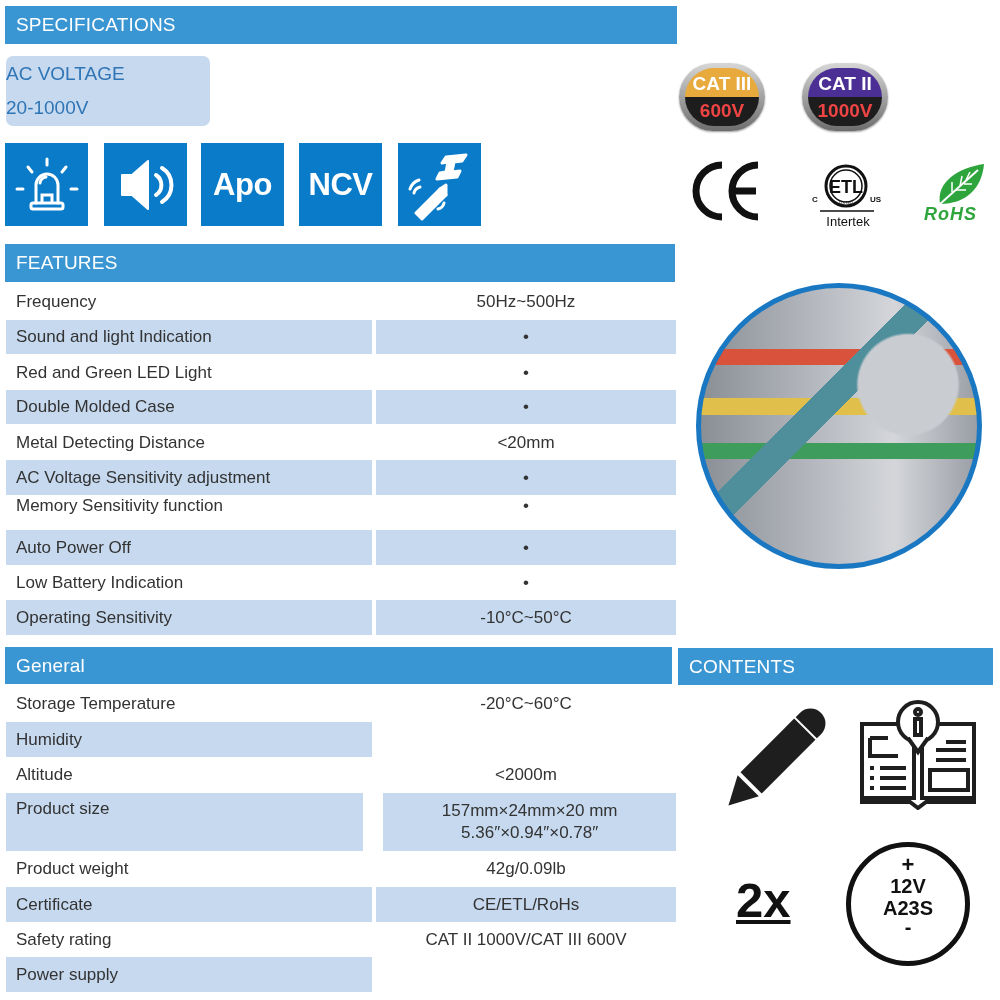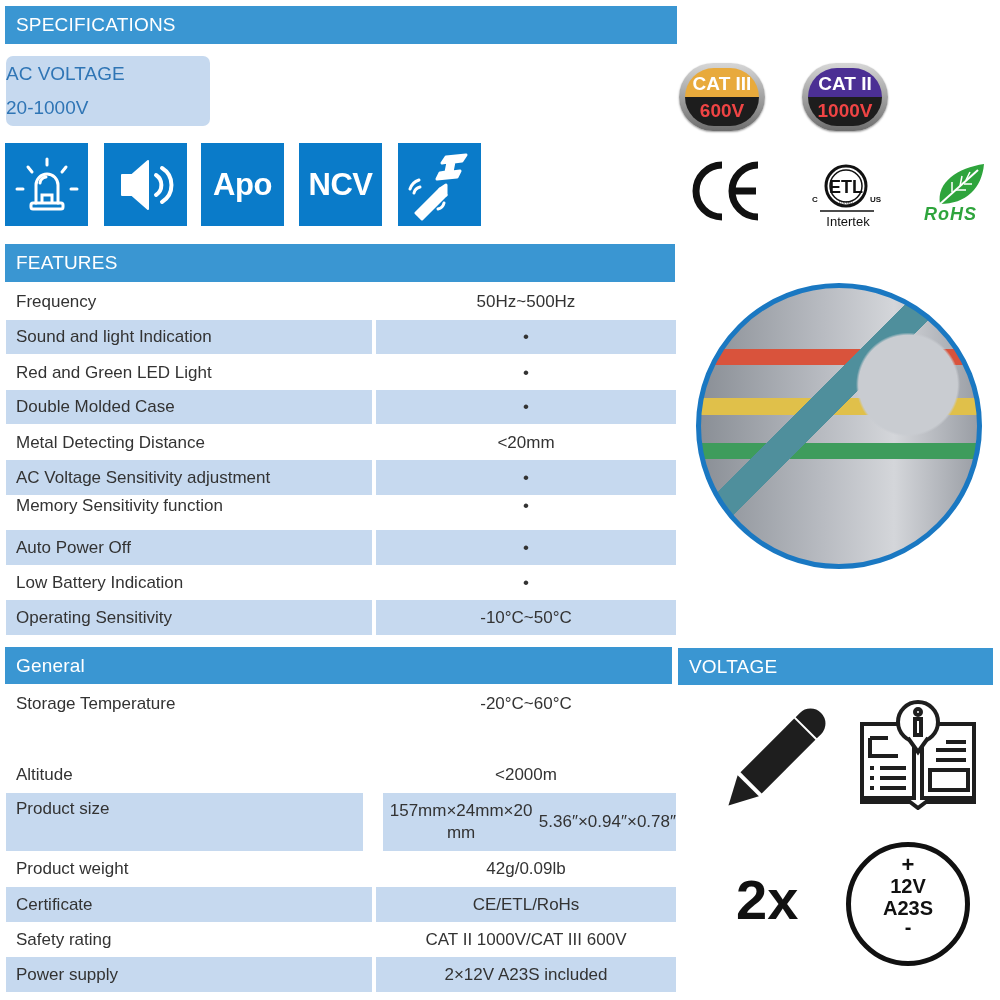--- a/index.html
+++ b/index.html
@@ -15,21 +15,21 @@
   .tile-text { font-weight:bold; font-size:31px; font-family:"Liberation Sans", sans-serif; letter-spacing:-0.5px; }
   .table { position:absolute; left:6px; width:670px; }
   .row { position:absolute; left:0; width:670px; display:flex; }
   .cell-l, .cell-r { box-sizing:border-box; font-size:17px; color:#333; }
   .cell-l { width:366px; padding-left:10px; }
   .cell-r { width:300px; margin-left:4px; text-align:center; }
   .row.shade .cell-l, .row.shade .cell-r { background:#c6d9ef; }
   .row .cell-l, .row .cell-r { display:flex; align-items:center; }
   .row .cell-r { justify-content:center; }
   .row.tall .cell-l { align-items:flex-start; padding-top:6px; }
-  .row.tall .cell-r { flex-direction:row; line-height:22px;margin-left:20px; }
+  .row.tall .cell-r { flex-direction:column; line-height:22px;margin-left:20px; }
   .badge { position:absolute; width:86px; height:68px; border-radius:34px;
            background:linear-gradient(#d7d7d7,#6d6d6d); box-shadow:0 1px 2px rgba(0,0,0,.4); }
   .badge-inner { position:absolute; left:6px; top:5px; width:74px; height:58px; border-radius:29px; overflow:hidden; }
   .badge-top { height:29px; color:#fff; font-weight:bold; font-size:19px; text-align:center; line-height:31px; }
   .badge-bot { height:29px; background:#1d1d1d; color:#ef4444; font-weight:bold; font-size:19px; text-align:center; line-height:27px; }
   .photo { position:absolute; left:696px; top:283px; width:286px; height:286px; border-radius:50%;
            border:5px solid #1a78c2; box-sizing:border-box; overflow:hidden;
            background:
              radial-gradient(circle at 75% 35%, #c9ccd1 0 18%, transparent 19%),
              linear-gradient(135deg, transparent 40%, #4f8f9c 40% 47%, transparent 47%),
@@ -177,29 +177,30 @@
   </div>
 </div>
 
 <div class="photo"></div>
 
 <div class="hdr" style="left:5px;top:647px;width:667px;height:37px;">
   <span>General</span>
 </div>
 
 <div class="hdr" style="left:678px;top:648px;width:315px;height:37px;">
-  <span>VOLTAGE</span>
+  <span>CONTENTS</span>
 </div>
 
 <div class="table" style="top:686px;">
   <div class="row" style="top:0;height:36px;">
     <div class="cell-l">Storage Temperature</div>
     <div class="cell-r">-20°C~60°C</div>
   </div>
   <div class="row shade" style="top:36px;height:35px;">
+    <div class="cell-l">Humidity</div>
   </div>
   <div class="row" style="top:71px;height:36px;">
     <div class="cell-l">Altitude</div>
     <div class="cell-r">&lt;2000m</div>
   </div>
   <div class="row shade tall" style="top:107px;height:58px;">
     <div class="cell-l">Product size</div>
     <div class="cell-r">
       <span>157mm×24mm×20 mm</span>
       <span>5.36″×0.94″×0.78″</span>
@@ -212,21 +213,20 @@
   <div class="row shade" style="top:201px;height:35px;">
     <div class="cell-l">Certificate</div>
     <div class="cell-r">CE/ETL/RoHs</div>
   </div>
   <div class="row" style="top:236px;height:35px;">
     <div class="cell-l">Safety rating</div>
     <div class="cell-r">CAT II 1000V/CAT III 600V</div>
   </div>
   <div class="row shade" style="top:271px;height:35px;">
     <div class="cell-l">Power supply</div>
-    <div class="cell-r">2×12V A23S included</div>
   </div>
 </div>
 
 <div class="abs" style="left:708px;top:698px;">
   <svg width="130" height="126" viewBox="0 0 130 126">
     <g transform="rotate(-45 65 63)">
       <rect x="34" y="48" width="76" height="30" fill="#1e1e1e"></rect>
       <path d="M112 48 h6 a15 15 0 0 1 0 30 h-6 z" fill="#1e1e1e"></path>
       <path d="M30 48 L2 63 L30 78 Z" fill="#1e1e1e"></path>
     </g>
@@ -242,19 +242,19 @@
     <path d="M50 40 L60 54 L70 40" fill="#fff"></path>
     <circle cx="60" cy="14" r="3"></circle>
     <rect x="57" y="21" width="6" height="16"></rect>
     <path d="M12 40 H30 M12 40 V58 H40"></path>
     <path d="M12 70 H16 M22 70 H48 M12 80 H16 M22 80 H48 M12 90 H16 M22 90 H48"></path>
     <path d="M78 52 H108 M78 62 H108 M88 44 H108"></path>
     <rect x="72" y="72" width="38" height="20"></rect>
   </svg>
 </div>
 
-<div class="abs" style="left:736px;top:854px;font-size:56px;font-weight:bold;color:#111;line-height:92px;">2x</div>
+<div class="abs" style="left:736px;top:854px;font-size:49px;font-weight:bold;color:#111;line-height:92px;text-decoration:underline;">2x</div>
 <div class="battery">
   <div style="font-size:22px;line-height:20px;margin-top:8px;">+</div>
   <div style="font-size:20px;line-height:22px;">12V</div>
   <div style="font-size:20px;line-height:22px;">A23S</div>
   <div style="font-size:20px;line-height:16px;">-</div>
 </div>
 
 </body></html>

